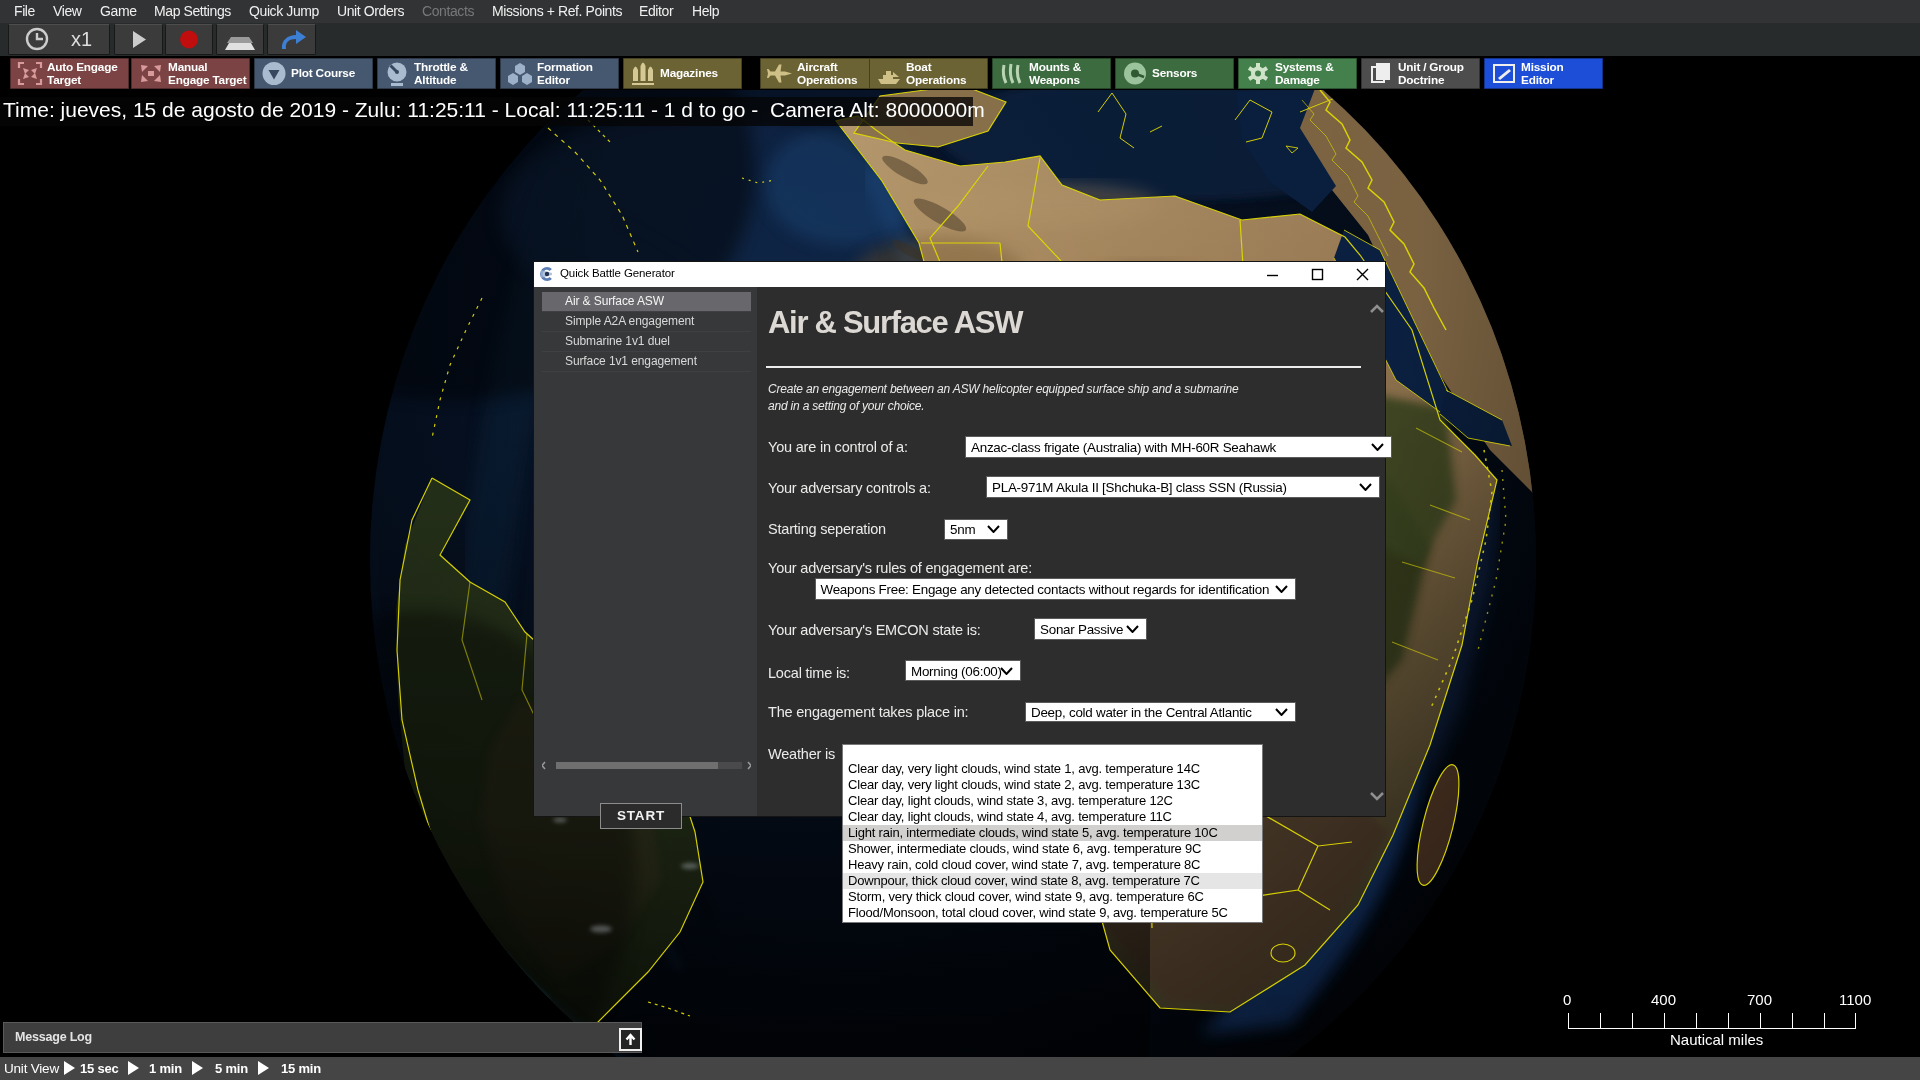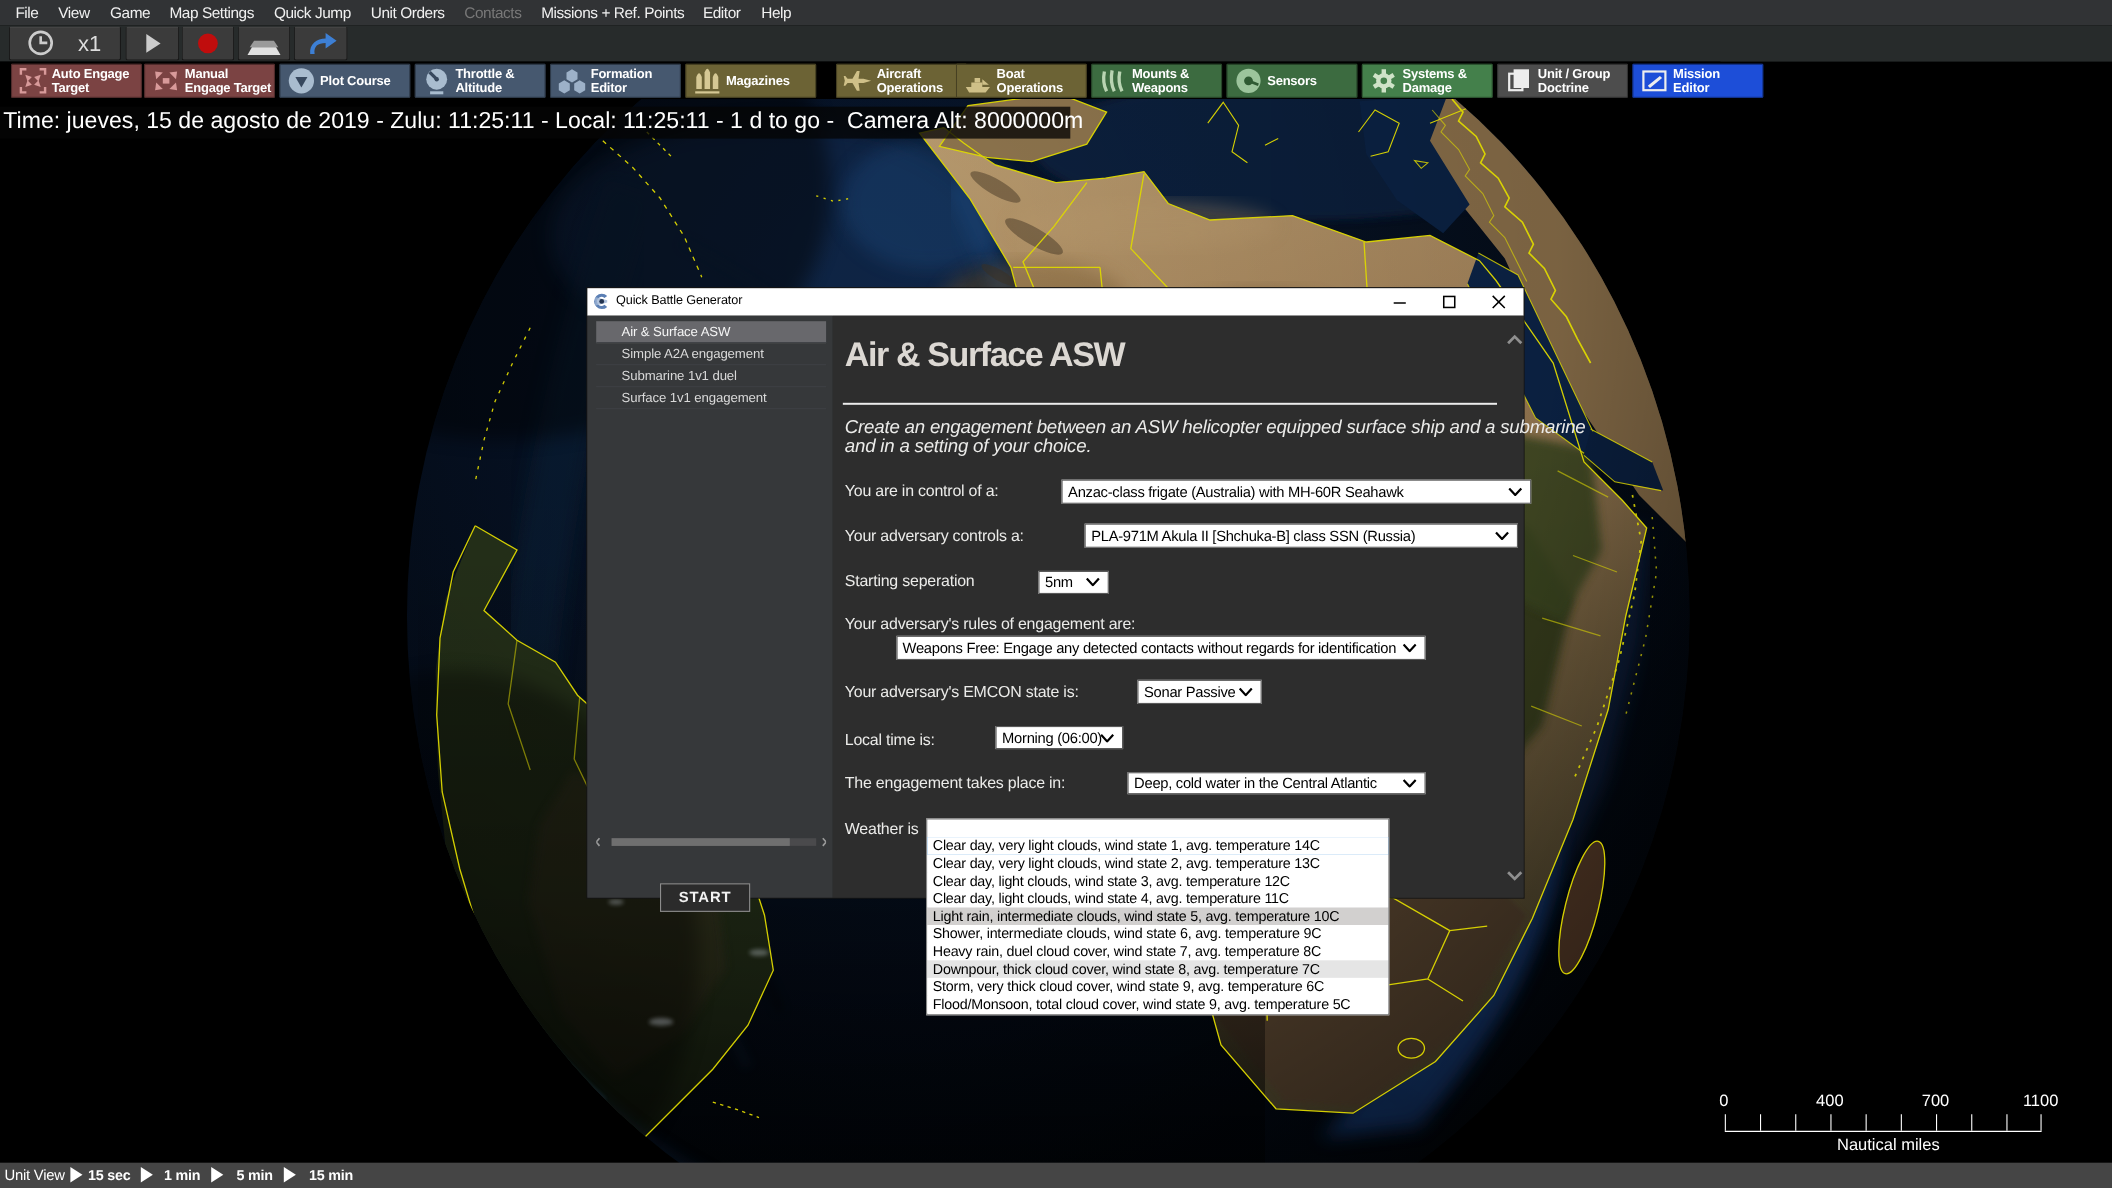--- a/index.html
+++ b/index.html
@@ -441,21 +441,21 @@
         <rect x="14" y="2" width="162" height="7" fill="#6f6f6f"></rect>
       </svg>
       <div style="position:absolute;left:66px;top:516px;width:80px;height:24px;background:#2b2b2b;border:1px solid #8c8c8c;
         color:#f2f2f2;font-size:13.5px;font-weight:bold;letter-spacing:0.8px;text-align:center;line-height:24px;">START</div>
     </div>
     <div id="content" class="abs">
         <div class="lab" style="left:11px;top:18px;font-size:31px;font-weight:bold;letter-spacing:-1.3px;color:#dcd8d3;">Air &amp; Surface ASW</div>
         <svg style="position:absolute;left:9px;top:79px" width="595" height="3">
           <rect width="595" height="2" fill="#ececec"></rect>
         </svg>
-        <div class="lab" style="left:11px;top:94px;font-style:italic;font-size:17px;line-height:16.5px;white-space:pre;">Create an engagement between an ASW helicopter equipped surface ship and a submarine<br>and in a setting of your choice.</div>
+        <div class="lab" style="left:11px;top:94px;font-style:italic;font-size:12px;line-height:16.5px;white-space:pre;">Create an engagement between an ASW helicopter equipped surface ship and a submarine<br>and in a setting of your choice.</div>
         <div class="lab" style="left:11px;top:152px;">You are in control of a:</div>
         <div class="sel" style="left:160px;top:148.5px;width:425px;height:20px;">
           <div class="st">Anzac-class frigate (Australia) with MH-60R Seahawk</div>
           <svg width="13" height="8">
             <path d="M1 1 L6.5 7 L12 1" stroke="#000" stroke-width="2" fill="none"></path>
           </svg>
         </div>
         <div class="lab" style="left:11px;top:193px;">Your adversary controls a:</div>
         <div class="sel" style="left:181px;top:189px;width:392px;height:20px;">
           <div class="st">PLA-971M Akula II [Shchuka-B] class SSN (Russia)</div>
@@ -509,26 +509,34 @@
   </div>
 
   <div id="wlist" class="abs">
       <div class="wrow" style="top:16px;background:#0c76d6;color:#fef9c3;"><i>Clear day, no clouds, no wind, avg. temperature 15 deg</i></div>
       <div class="wrow" style="top:16px;background:#fff;color:#000;"><i>Clear day, very light clouds, wind state 1, avg. temperature 14C</i></div>
       <div class="wrow" style="top:32px;background:#fff;color:#000;"><i>Clear day, very light clouds, wind state 2, avg. temperature 13C</i></div>
       <div class="wrow" style="top:48px;background:#fff;color:#000;"><i>Clear day, light clouds, wind state 3, avg. temperature 12C</i></div>
       <div class="wrow" style="top:64px;background:#fff;color:#000;"><i>Clear day, light clouds, wind state 4, avg. temperature 11C</i></div>
       <div class="wrow" style="top:80px;background:#d2d0cf;color:#000;"><i>Light rain, intermediate clouds, wind state 5, avg. temperature 10C</i></div>
       <div class="wrow" style="top:96px;background:#fff;color:#000;"><i>Shower, intermediate clouds, wind state 6, avg. temperature 9C</i></div>
-      <div class="wrow" style="top:112px;background:#fff;color:#000;"><i>Heavy rain, duel cloud cover, wind state 7, avg. temperature 8C</i></div>
+      <div class="wrow" style="top:112px;background:#fff;color:#000;"><i>Heavy rain, cold cloud cover, wind state 7, avg. temperature 8C</i></div>
       <div class="wrow" style="top:128px;background:#e5e5e5;color:#000;"><i>Downpour, thick cloud cover, wind state 8, avg. temperature 7C</i></div>
       <div class="wrow" style="top:144px;background:#fff;color:#000;"><i>Storm, very thick cloud cover, wind state 9, avg. temperature 6C</i></div>
       <div class="wrow" style="top:160px;background:#fff;color:#000;"><i>Flood/Monsoon, total cloud cover, wind state 9, avg. temperature 5C</i></div>
     </div>
 
+  <div id="msglog" class="abs">
+    <div style="position:absolute;left:11px;top:7px;color:#e4e4e4;font-size:12.5px;font-weight:bold;letter-spacing:-0.2px;">Message Log</div>
+    <div style="position:absolute;left:615px;top:5px;width:19px;height:19px;background:#242424;border:2px solid #f0f0f0;">
+      <svg width="19" height="19">
+          <path d="M9.5 15 L9.5 6 M5.5 9.5 L9.5 5 L13.5 9.5" stroke="#fff" stroke-width="2.4" fill="none"></path>
+        </svg>
+    </div>
+  </div>
   <div id="unitview" class="abs">
     <div class="uvt" style="left:4px;font-weight:normal;font-size:13.5px;">Unit View</div>
     <div class="uvarrow" style="left:64px"></div>
     <div class="uvt" style="left:80px">15 sec</div>
     <div class="uvarrow" style="left:128px"></div>
     <div class="uvt" style="left:149px">1 min</div>
     <div class="uvarrow" style="left:192px"></div>
     <div class="uvt" style="left:215px">5 min</div>
     <div class="uvarrow" style="left:258px"></div>
     <div class="uvt" style="left:281px">15 min</div>

